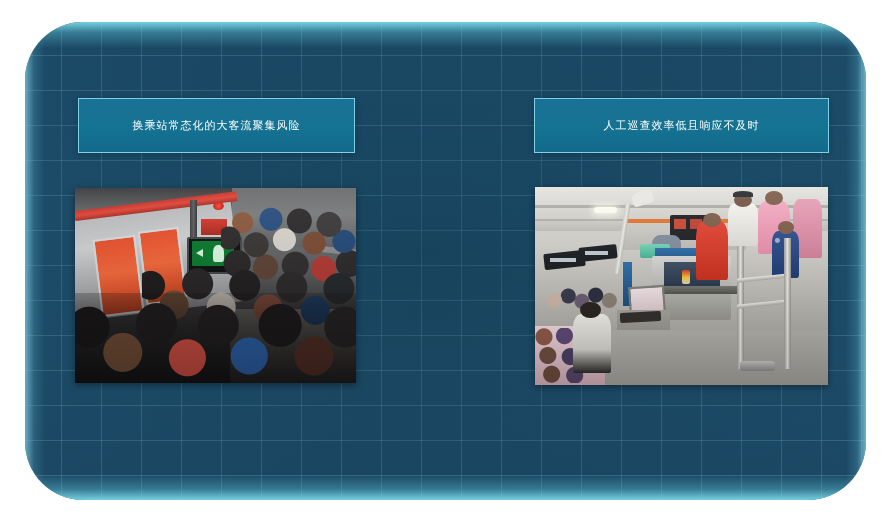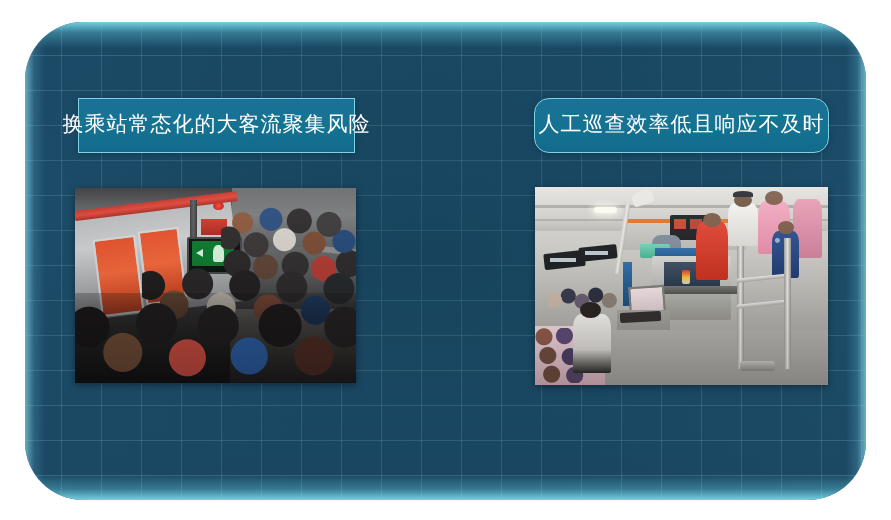--- a/index.html
+++ b/index.html
@@ -89,29 +89,28 @@
     background: linear-gradient(180deg, #1a7196 0%, #157392 50%, #136a8b 100%);
     color: #ffffff;
     display: flex;
     align-items: center;
     justify-content: center;
     text-align: center;
     letter-spacing: 1px;
     box-shadow: 0 1px 6px rgba(0,0,0,0.22);
   }
   .callout-text {
-    font-size: 21px;
+    font-size: 11px;
     line-height: 1.2;
     color: #ffffff;
     white-space: nowrap;
-    font-family: Liberation Mono, monospace;
   }
 
   #callout-left   { left: 78px;  top: 98px;  width: 277px; height: 55px; }
-  #callout-right  { left: 534px; top: 98px;  width: 295px; height: 55px; border-radius: 15px; }
+  #callout-right  { left: 534px; top: 98px;  width: 295px; height: 55px; }
   #callout-bottom { left: 325px; top: 420px; width: 264px; height: 52px; }
 
   
   .photo {
     position: absolute;
     overflow: hidden;
     box-shadow: 0 2px 7px rgba(0,0,0,0.40);
     background: #2b2b2b;
   }
   #photo-left  { left: 75px;  top: 188px; width: 281px; height: 195px; }

